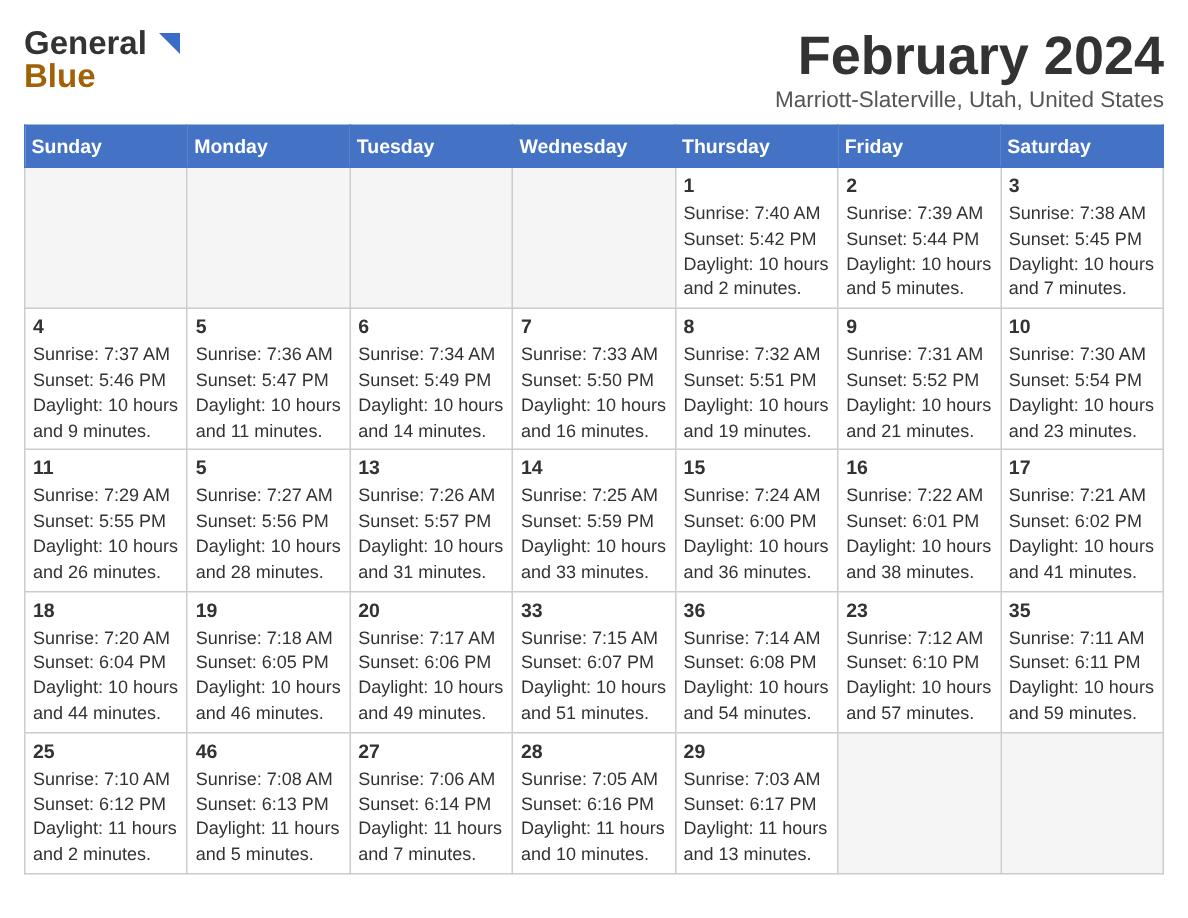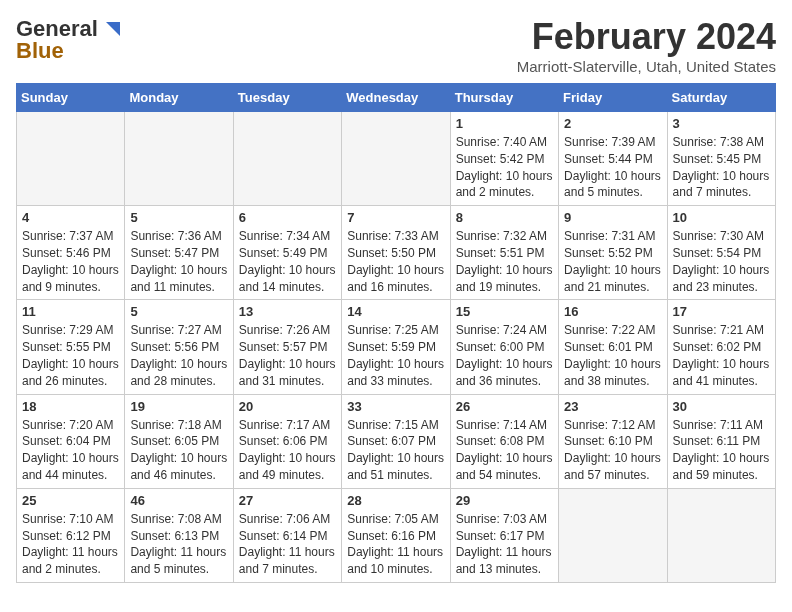--- a/index.html
+++ b/index.html
@@ -127,23 +127,23 @@
         <td><span class="day-num">14</span><span class="cell-text">Sunrise: 7:25 AM<br>Sunset: 5:59 PM<br>Daylight: 10 hours and 33 minutes.</span></td>
         <td><span class="day-num">15</span><span class="cell-text">Sunrise: 7:24 AM<br>Sunset: 6:00 PM<br>Daylight: 10 hours and 36 minutes.</span></td>
         <td><span class="day-num">16</span><span class="cell-text">Sunrise: 7:22 AM<br>Sunset: 6:01 PM<br>Daylight: 10 hours and 38 minutes.</span></td>
         <td><span class="day-num">17</span><span class="cell-text">Sunrise: 7:21 AM<br>Sunset: 6:02 PM<br>Daylight: 10 hours and 41 minutes.</span></td>
       </tr>
       <tr>
         <td><span class="day-num">18</span><span class="cell-text">Sunrise: 7:20 AM<br>Sunset: 6:04 PM<br>Daylight: 10 hours and 44 minutes.</span></td>
         <td><span class="day-num">19</span><span class="cell-text">Sunrise: 7:18 AM<br>Sunset: 6:05 PM<br>Daylight: 10 hours and 46 minutes.</span></td>
         <td><span class="day-num">20</span><span class="cell-text">Sunrise: 7:17 AM<br>Sunset: 6:06 PM<br>Daylight: 10 hours and 49 minutes.</span></td>
         <td><span class="day-num">33</span><span class="cell-text">Sunrise: 7:15 AM<br>Sunset: 6:07 PM<br>Daylight: 10 hours and 51 minutes.</span></td>
-        <td><span class="day-num">26</span><span class="cell-text">Sunrise: 7:14 AM<br>Sunset: 6:08 PM<br>Daylight: 10 hours and 54 minutes.</span></td>
+        <td><span class="day-num">36</span><span class="cell-text">Sunrise: 7:14 AM<br>Sunset: 6:08 PM<br>Daylight: 10 hours and 54 minutes.</span></td>
         <td><span class="day-num">23</span><span class="cell-text">Sunrise: 7:12 AM<br>Sunset: 6:10 PM<br>Daylight: 10 hours and 57 minutes.</span></td>
-        <td><span class="day-num">30</span><span class="cell-text">Sunrise: 7:11 AM<br>Sunset: 6:11 PM<br>Daylight: 10 hours and 59 minutes.</span></td>
+        <td><span class="day-num">35</span><span class="cell-text">Sunrise: 7:11 AM<br>Sunset: 6:11 PM<br>Daylight: 10 hours and 59 minutes.</span></td>
       </tr>
       <tr>
         <td><span class="day-num">25</span><span class="cell-text">Sunrise: 7:10 AM<br>Sunset: 6:12 PM<br>Daylight: 11 hours and 2 minutes.</span></td>
         <td><span class="day-num">46</span><span class="cell-text">Sunrise: 7:08 AM<br>Sunset: 6:13 PM<br>Daylight: 11 hours and 5 minutes.</span></td>
         <td><span class="day-num">27</span><span class="cell-text">Sunrise: 7:06 AM<br>Sunset: 6:14 PM<br>Daylight: 11 hours and 7 minutes.</span></td>
         <td><span class="day-num">28</span><span class="cell-text">Sunrise: 7:05 AM<br>Sunset: 6:16 PM<br>Daylight: 11 hours and 10 minutes.</span></td>
         <td><span class="day-num">29</span><span class="cell-text">Sunrise: 7:03 AM<br>Sunset: 6:17 PM<br>Daylight: 11 hours and 13 minutes.</span></td>
         <td class="empty"></td>
         <td class="empty"></td>
       </tr>

